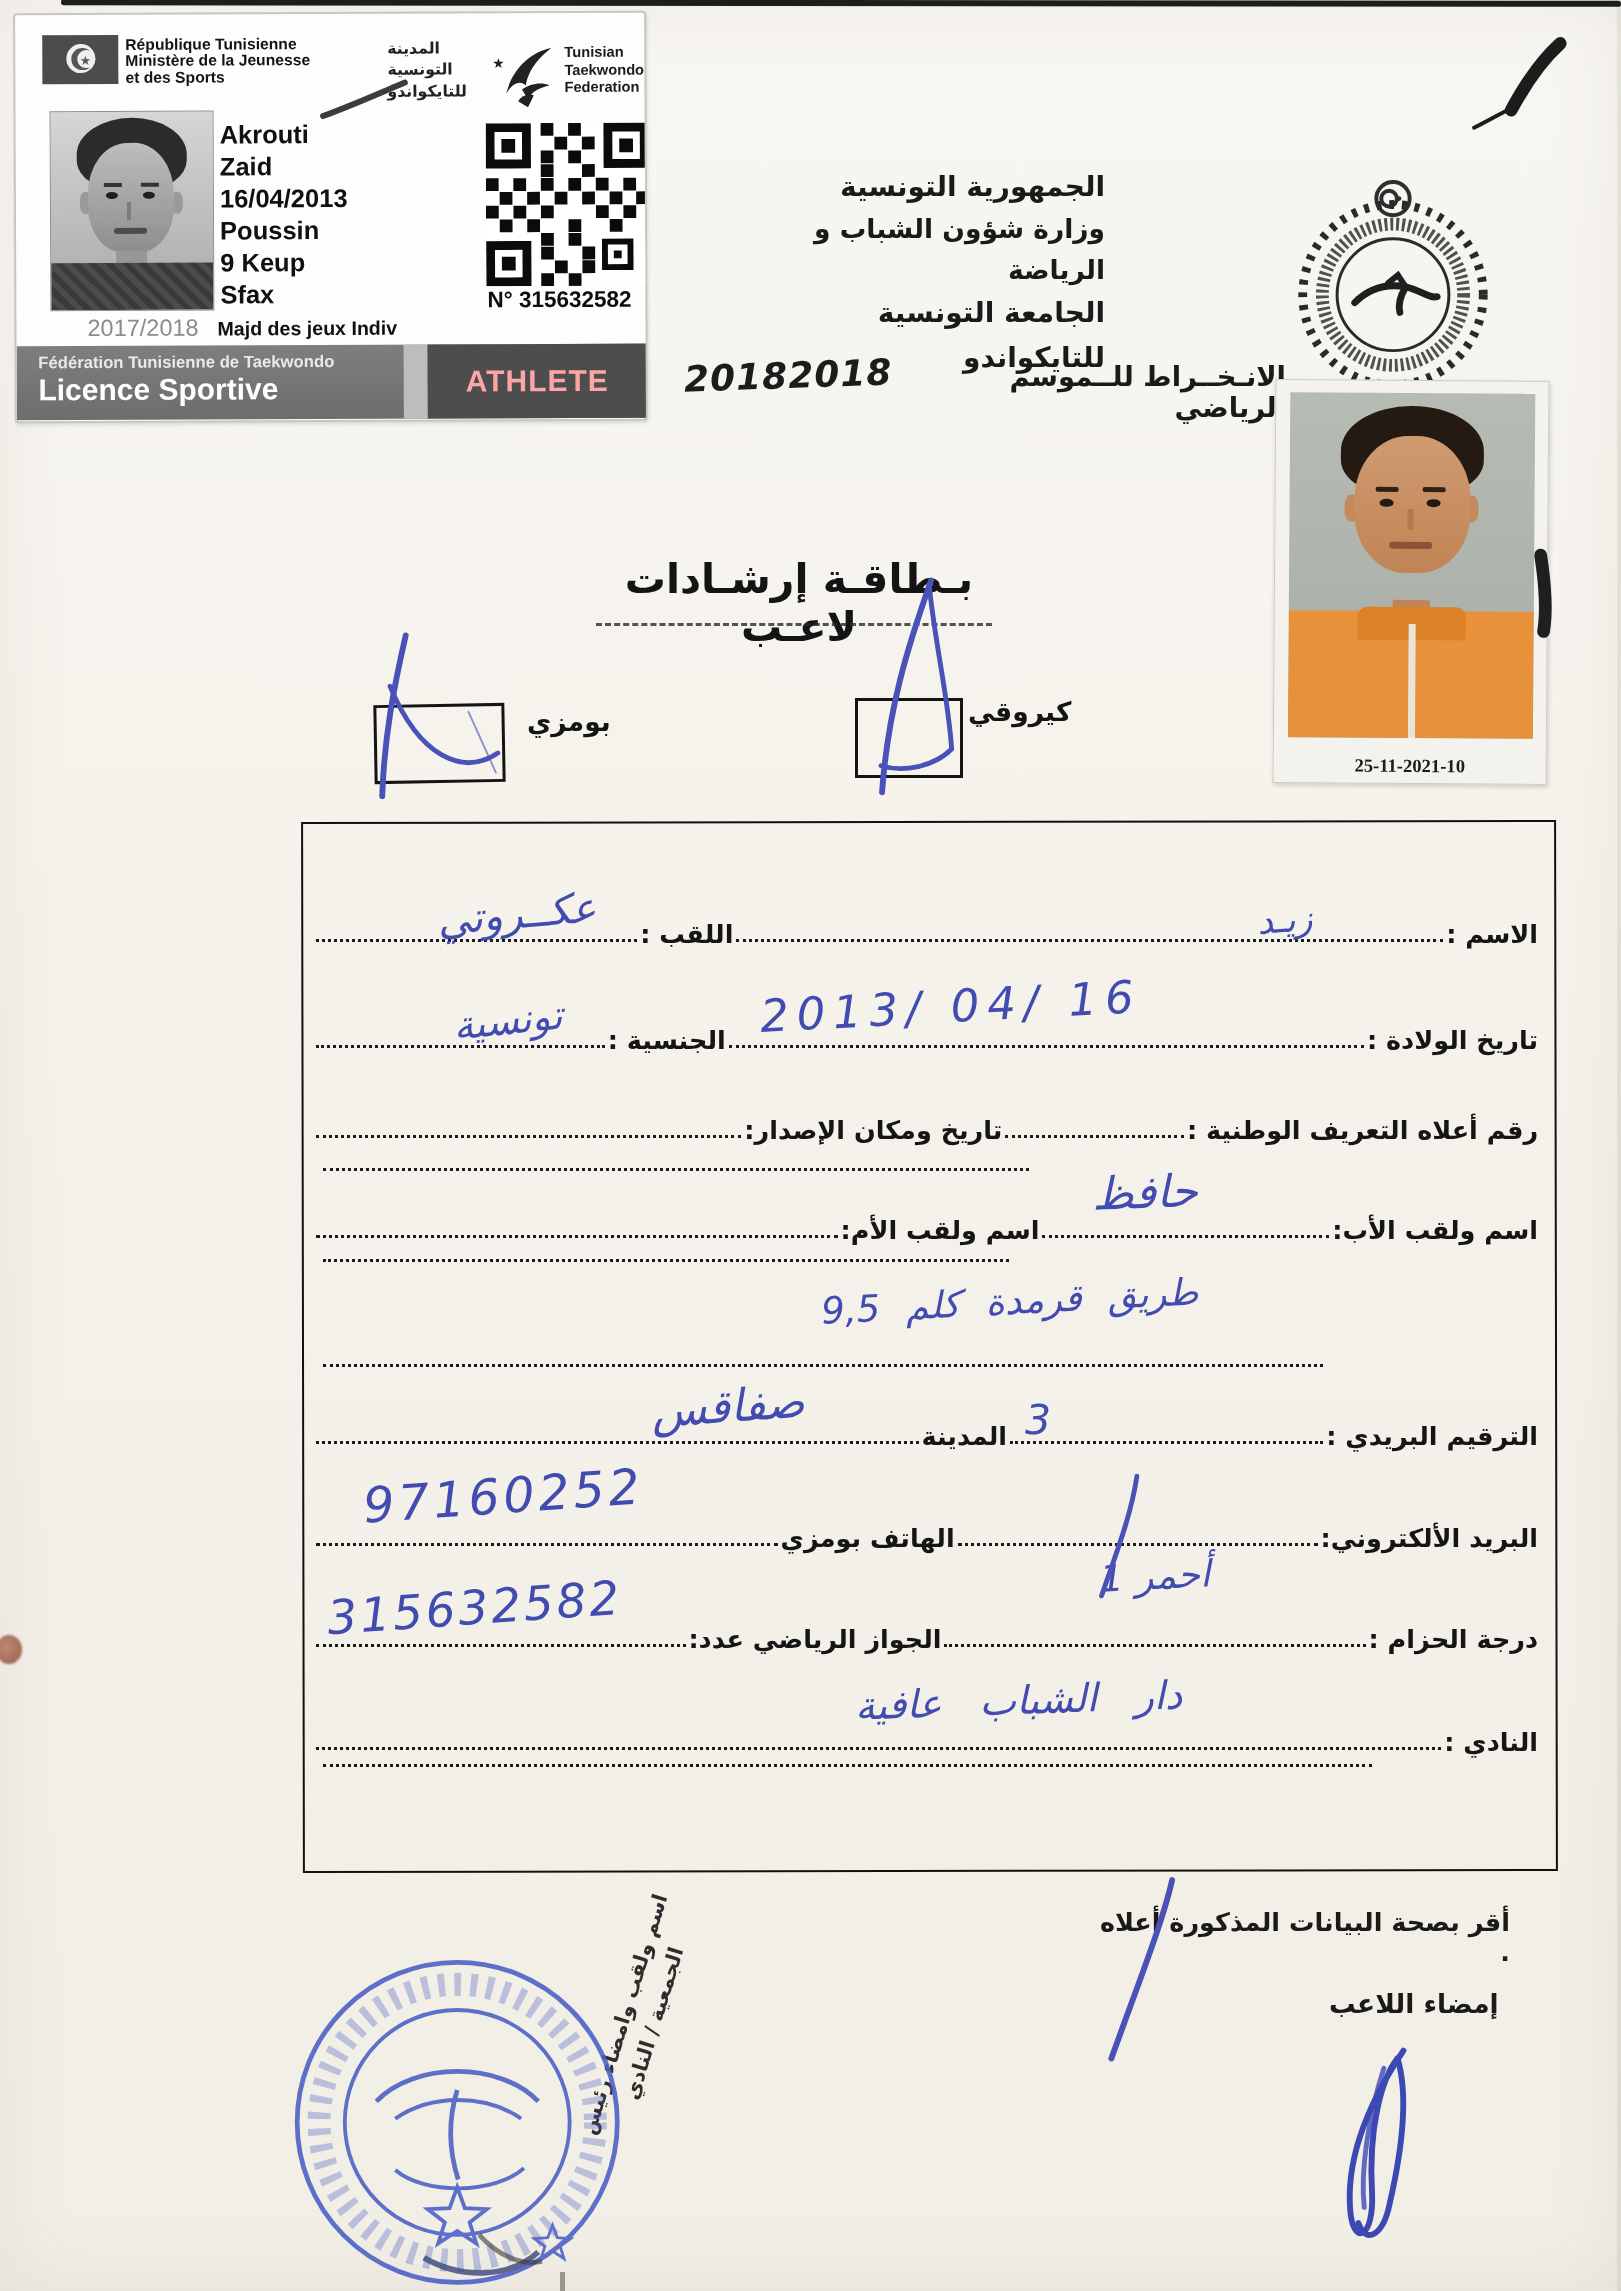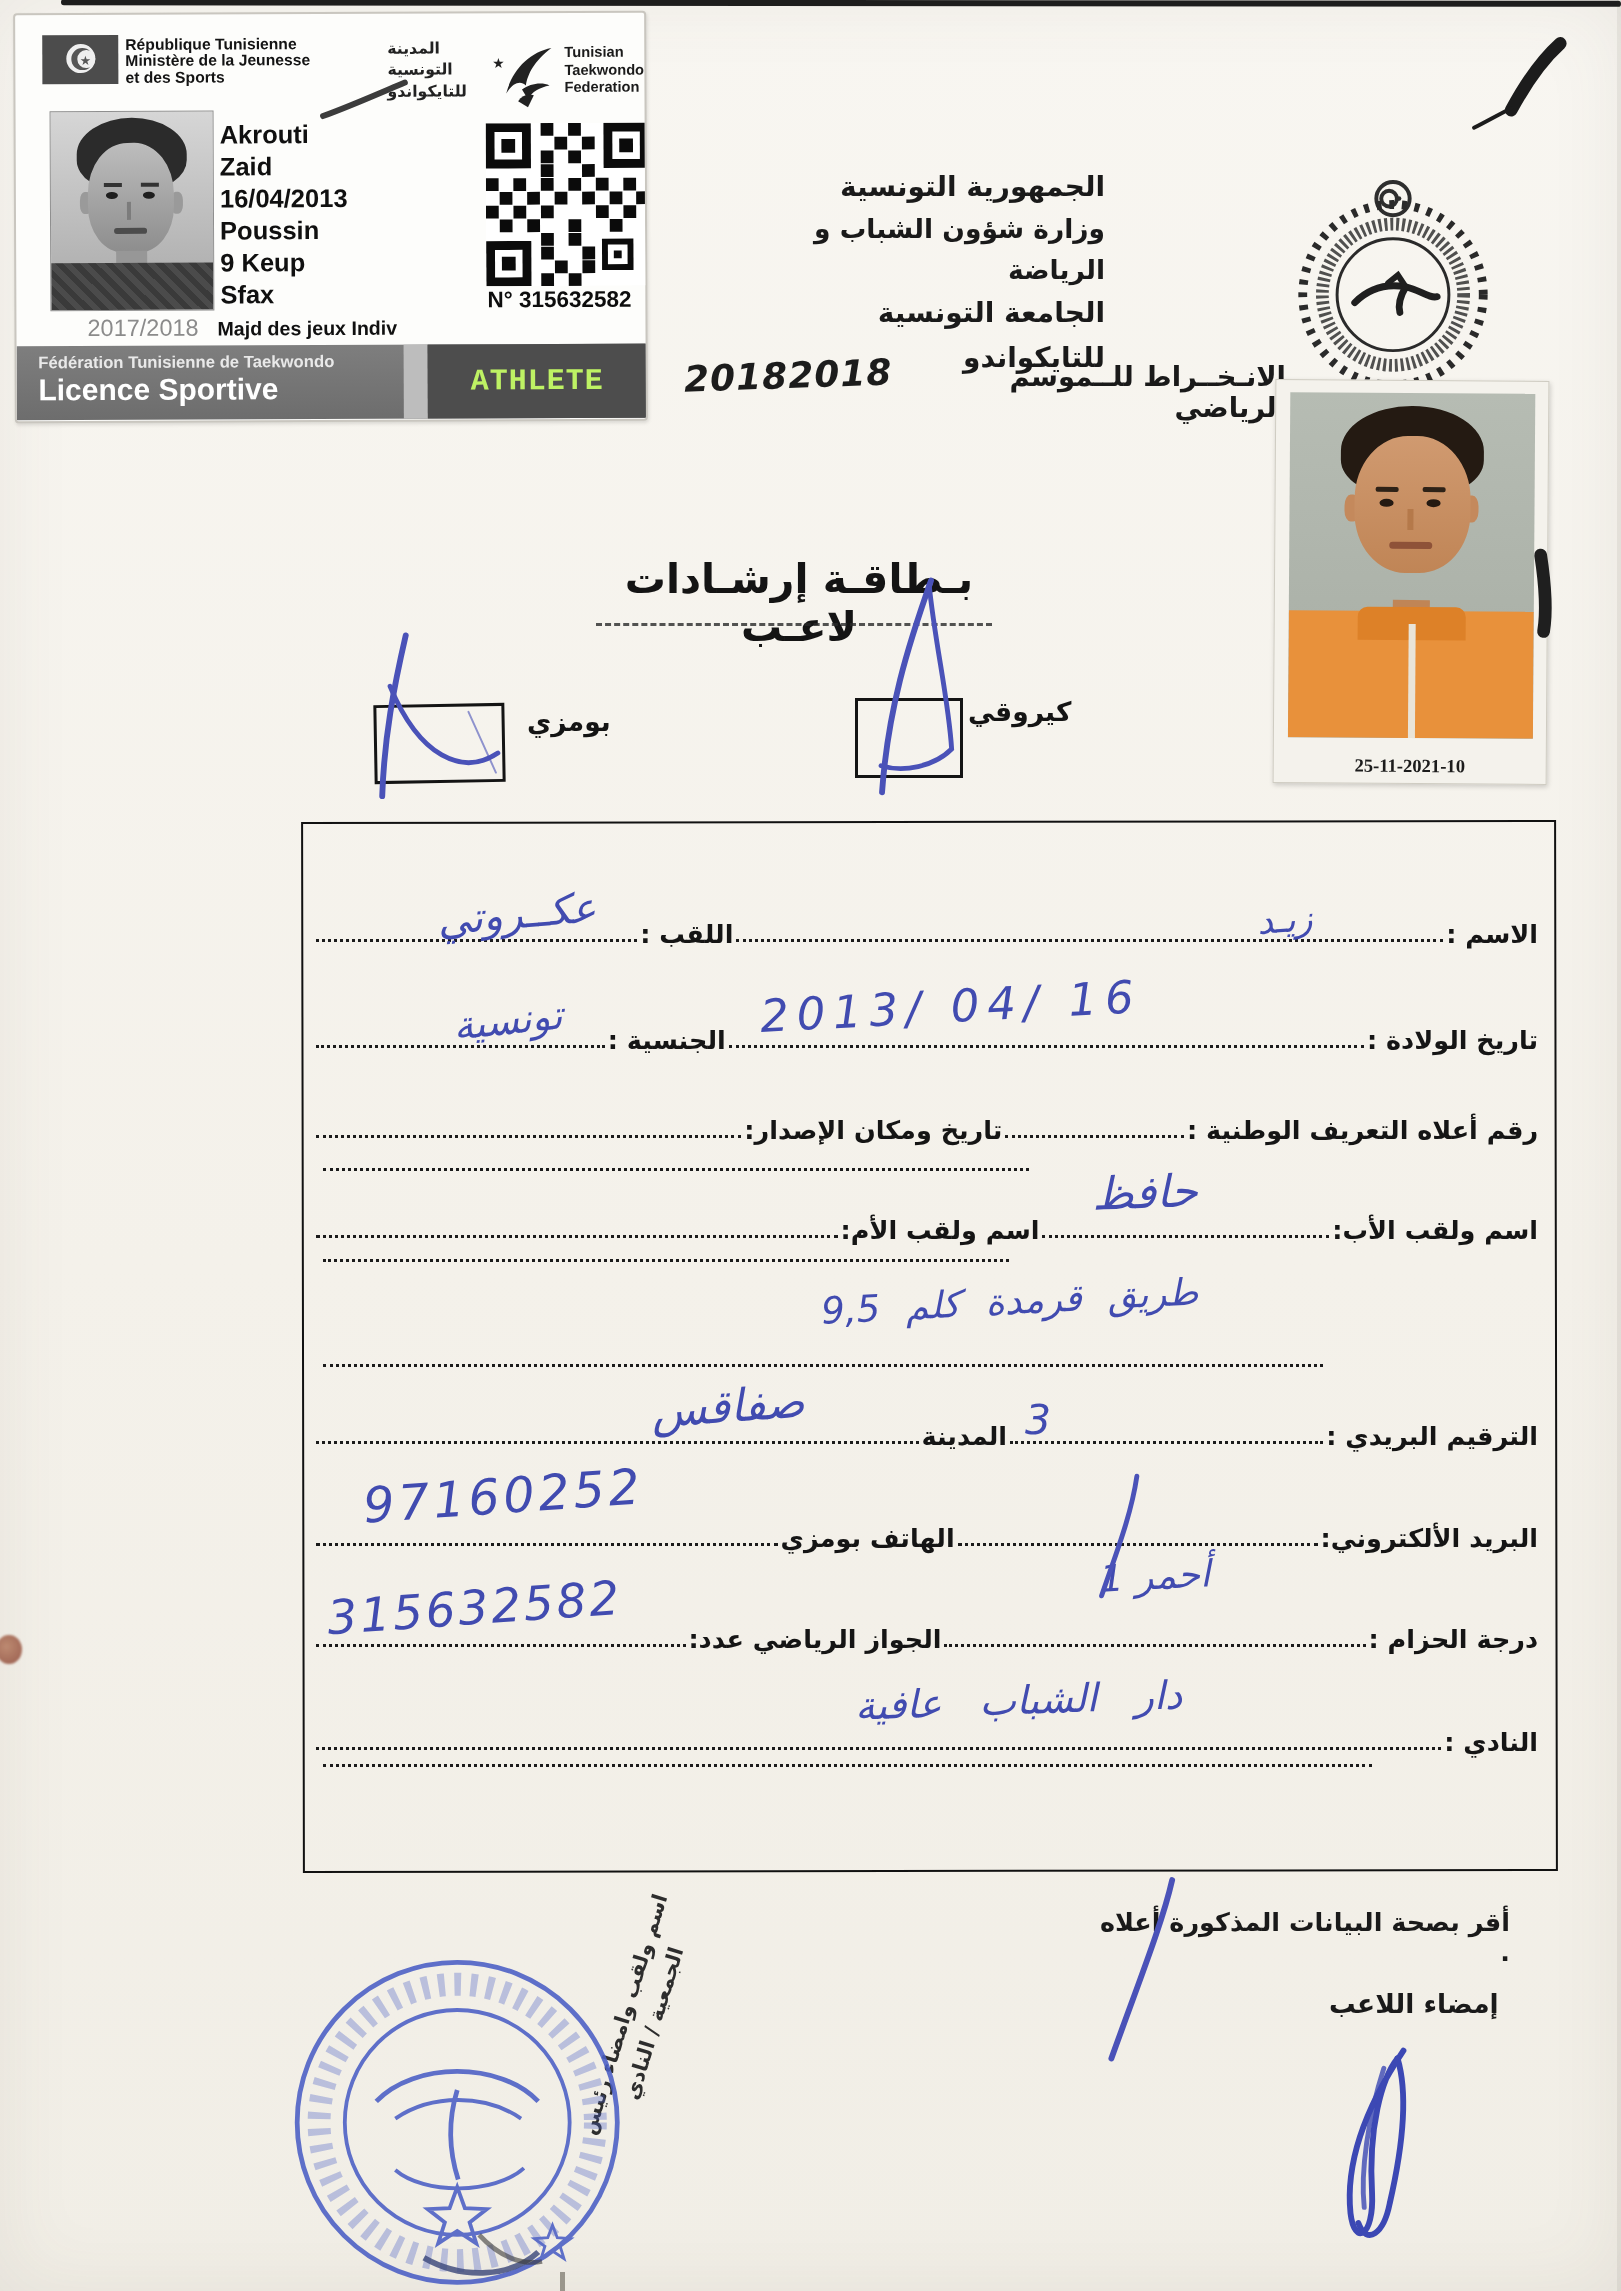--- a/index.html
+++ b/index.html
@@ -39,21 +39,21 @@
   .cardinfo{left:204px;top:104px;font-family:"Liberation Sans",sans-serif;font-weight:bold;font-size:25.5px;line-height:32px;color:#101010;}
   .seasontxt{left:47px;top:300px;font-family:"Liberation Sans",sans-serif;font-size:23.5px;color:#8b8b8b;margin-left:24px;}
   .clubtxt{left:201px;top:303px;font-family:"Liberation Sans",sans-serif;font-weight:bold;font-size:19.6px;color:#101010;}
   .qr{left:470px;top:110px;}
   .licno{left:471px;top:274px;font-family:"Liberation Sans",sans-serif;font-weight:bold;font-size:22.5px;color:#0d0d0d;}
   .bar{left:0;top:331px;width:629px;height:74px;background:linear-gradient(180deg,#7e7e7e,#6d6d6d);}
   .bar .fed{position:absolute;left:21.6px;top:6.9px;font-family:"Liberation Sans",sans-serif;font-size:16.7px;font-weight:600;color:#e9e9e9;}
   .bar .lic{position:absolute;left:21.6px;top:26.5px;font-family:"Liberation Sans",sans-serif;font-size:30px;font-weight:bold;color:#fff;}
   .bar .div{position:absolute;left:387px;top:0;width:23.5px;height:74px;background:#bdbdbd;}
   .bar .ath{position:absolute;left:411px;top:0;width:219px;height:74px;background:#4d4d4d;display:flex;align-items:center;justify-content:center;
-    font-family:Liberation Mono, monospace;font-size:30px;font-weight:bold;color:#bef264;letter-spacing:1px;}
+    font-family:Liberation Sans, sans-serif;font-size:30px;font-weight:bold;color:#fca5a5;letter-spacing:1px;}
   
   .hdr{left:733px;top:165px;width:372px;text-align:right;font-weight:bold;color:#1a1a1a;}
   .hdr .l1{font-size:28px;line-height:43px;}
   .hdr .l2{font-size:26.5px;line-height:41px;}
   .hdr .l3{font-size:28px;line-height:45px;}
   .seasonline{left:921px;top:361px;width:365px;text-align:right;font-size:27.4px;font-weight:bold;color:#1a1a1a;}
   .seasonhw{left:684px;top:355px;font-size:36px;font-weight:bold;font-style:italic;color:#1c1c1c;transform:rotate(-2deg);letter-spacing:1px;}
   
   .photo{left:1274px;top:380px;width:272px;height:402px;background:#f4f2ec;border:1px solid #cfccc2;
     box-shadow:1px 2px 4.9px rgba(0,0,0,.18);transform:rotate(.4deg);}

